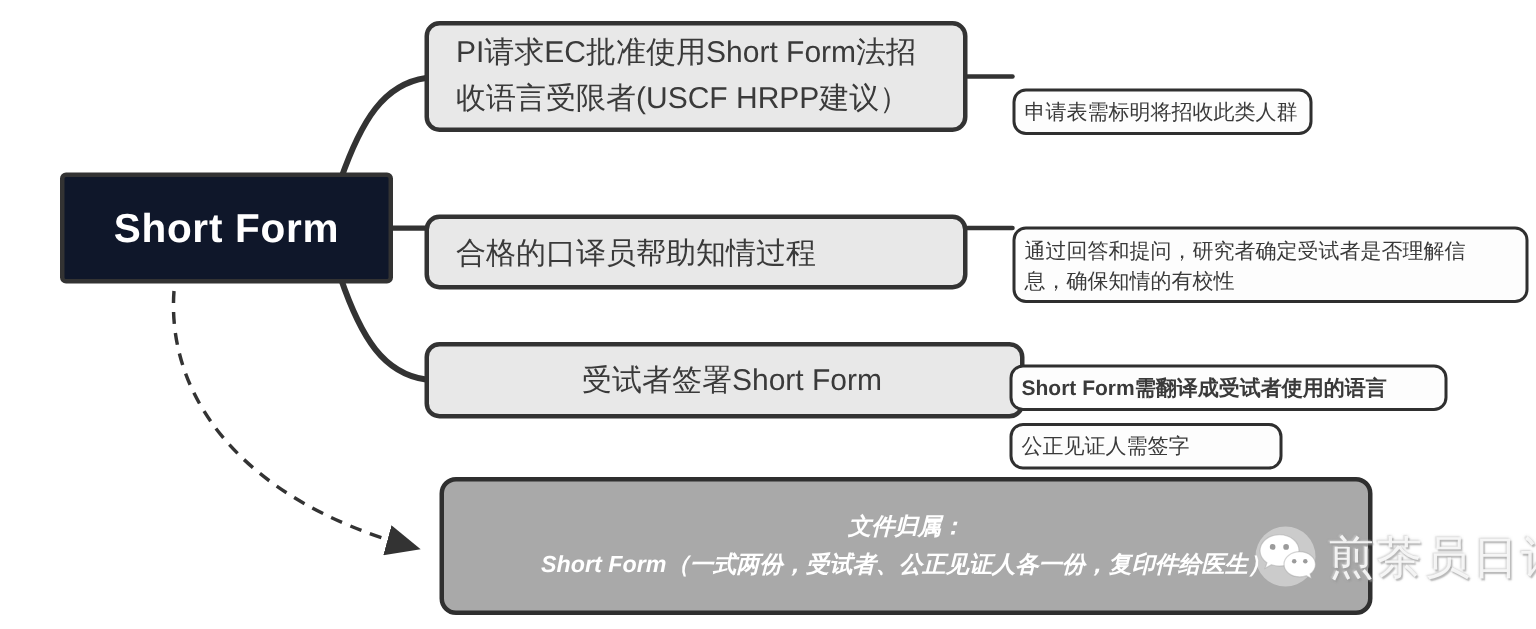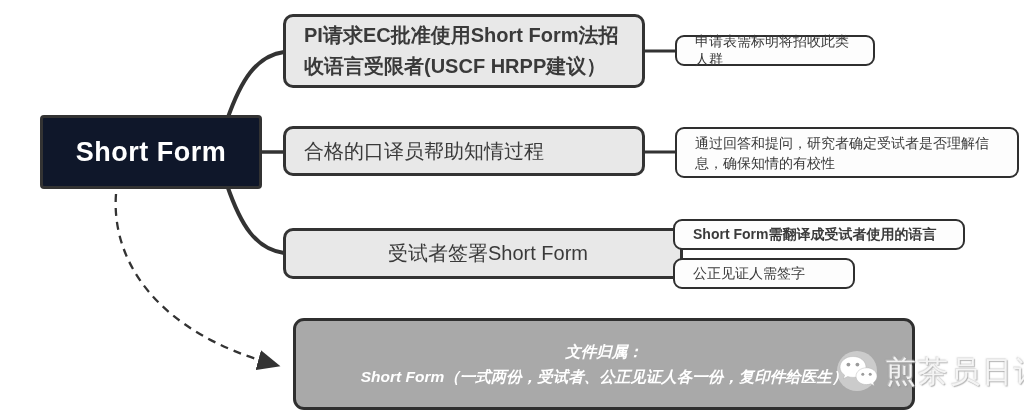--- a/index.html
+++ b/index.html
@@ -37,30 +37,31 @@
     margin-left: 32px;
   }
   .branch-node {
     background: #e8e8e8;
     border: 3px solid #333333;
     border-radius: 10px;
     color: #3a3a3a;
     font-size: 20px;
     padding: 2px 8px 2px 18px;
   }
-  #box-top { left: 283px; top: 14px; width: 362px; height: 74px; line-height: 31px; font-weight: bold; }
-  #box-mid { left: 283px; top: 126px; width: 362px; height: 50px; }
+  #box-top { left: 283px; top: 14px; width: 362px; height: 74px; line-height: 31px; }
+  #box-mid { left: 283px; top: 143px; width: 362px; height: 50px; }
   #box-bot { left: 283px; top: 228px; width: 400px; height: 51px; justify-content: center; }
   .note-node {
     background: #fdfdfd;
     border: 2.5px solid #2f2f2f;
     border-radius: 9px;
     color: #3a3a3a;
     font-size: 14px;
-    padding: 2px 18px;
+    padding: 2px 6px;
+    margin-top: 24px;
   }
   #note-top        { left: 675px; top: 35px;  width: 200px; height: 31px; }
   #note-mid        { left: 675px; top: 127px; width: 344px; height: 51px; line-height: 20px; }
   #note-translate  { left: 673px; top: 219px; width: 292px; height: 31px; font-weight: bold; }
   #note-witness    { left: 673px; top: 258px; width: 182px; height: 31px; }
   .summary-node {
     left: 293px; top: 318px; width: 622px; height: 92px;
     background: #a9a9a9;
     border: 3px solid #2f2f2f;
     border-radius: 11px;

